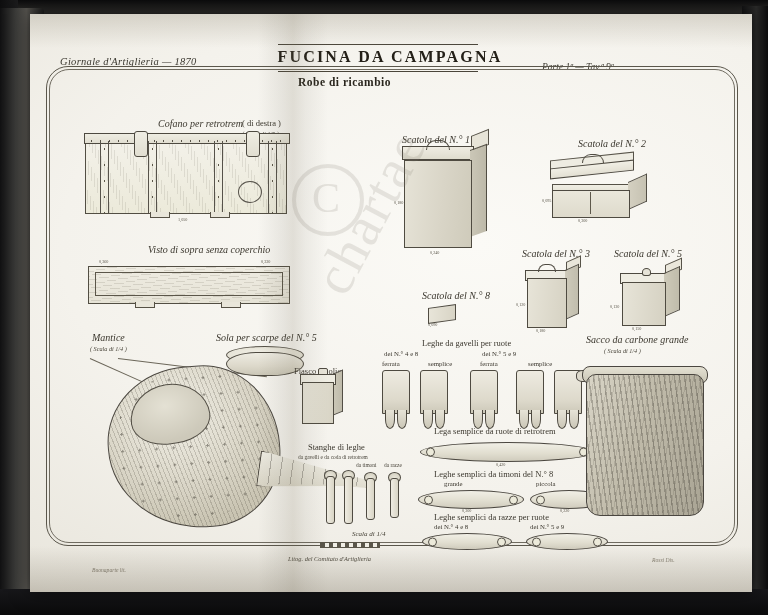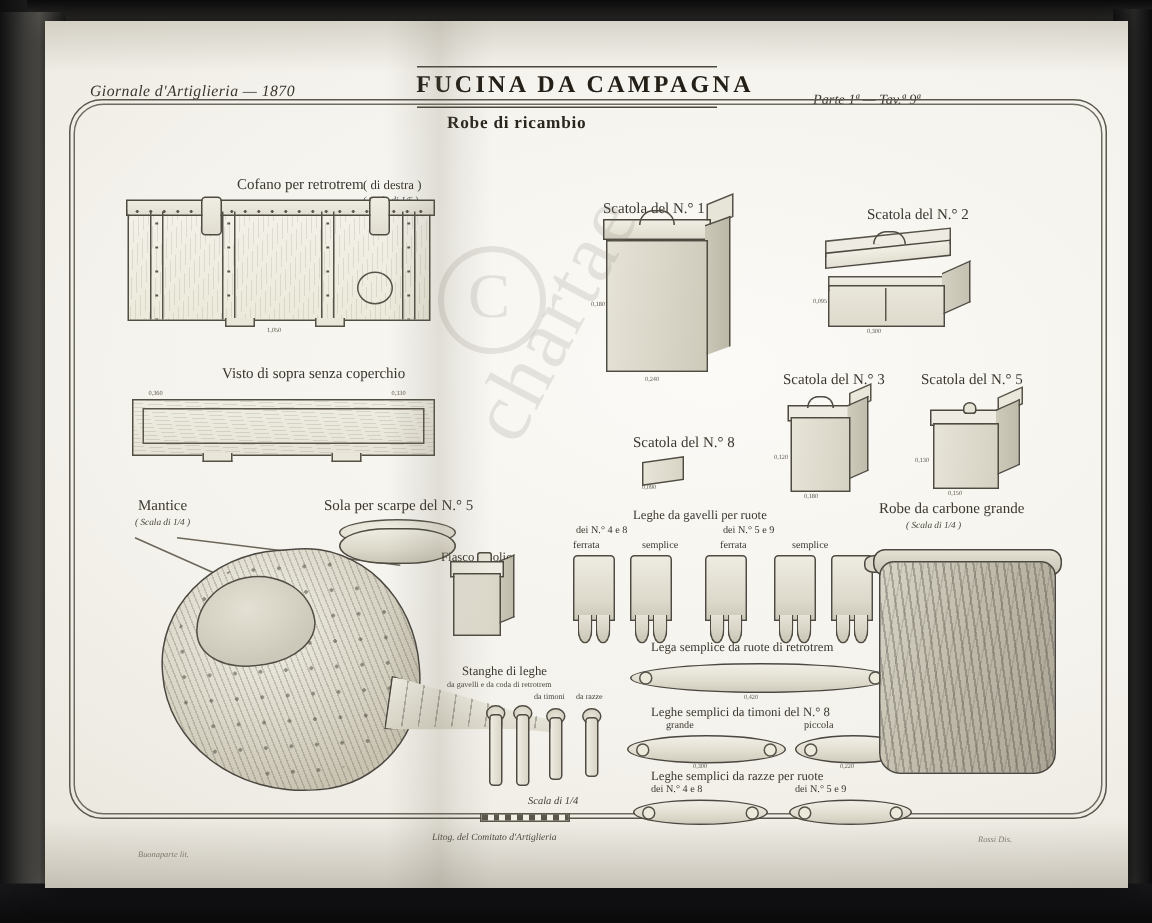--- a/index.html
+++ b/index.html
@@ -156,21 +156,21 @@
     white-space: nowrap;
   }
 
   
   .lbl {
     position: absolute;
     color: #3b372e;
     white-space: nowrap;
     font-family: "Liberation Serif", serif;
   }
-  .lbl.big   { font-size: 10px; }
+  .lbl.big   { font-size: 10px; font-style: italic; }
   .lbl.med   { font-size: 8.5px; }
   .lbl.small { font-size: 6.8px; }
   .lbl.tiny  { font-size: 5.4px; color:#4a463c; }
   .lbl.scale {
     font-size: 6.2px; font-style: italic; color:#474338;
   }
   .dim {
     position:absolute;
     font-size:4.2px; color:#5a564a; white-space:nowrap;
   }
@@ -780,21 +780,21 @@
     <div class="lbl small" style="left:500px; top:509px;">dei N.° 5 e 9</div>
     <div class="lega" style="left:392px; top:519px; width:88px; height:15px;">
       <div class="eye" style="left:5px;"></div>
       <div class="eye" style="right:5px;"></div>
     </div>
     <div class="lega" style="left:496px; top:519px; width:80px; height:15px;">
       <div class="eye" style="left:5px;"></div>
       <div class="eye" style="right:5px;"></div>
     </div>
 
-    <div class="lbl big" style="left:556px; top:320px;">Robe da carbone grande</div>
+    <div class="lbl big" style="left:556px; top:320px;">Sacco da carbone grande</div>
     <div class="lbl scale" style="left:574px; top:333px;">( Scala di 1/4 )</div>
     <div class="sacco-strap"></div>
     <div class="sacco-mouth"></div>
     <div class="sacco"></div>
 
     <div class="lbl scale" style="left:322px; top:516px; font-size:7px;">Scala di 1/4</div>
     <div class="scalebar" style="left:290px; top:528px; width:58px;"></div>
 
     <div class="footer-center">Litog. del Comitato d'Artiglieria</div>
     <div class="footer-left">Buonaparte lit.</div>

